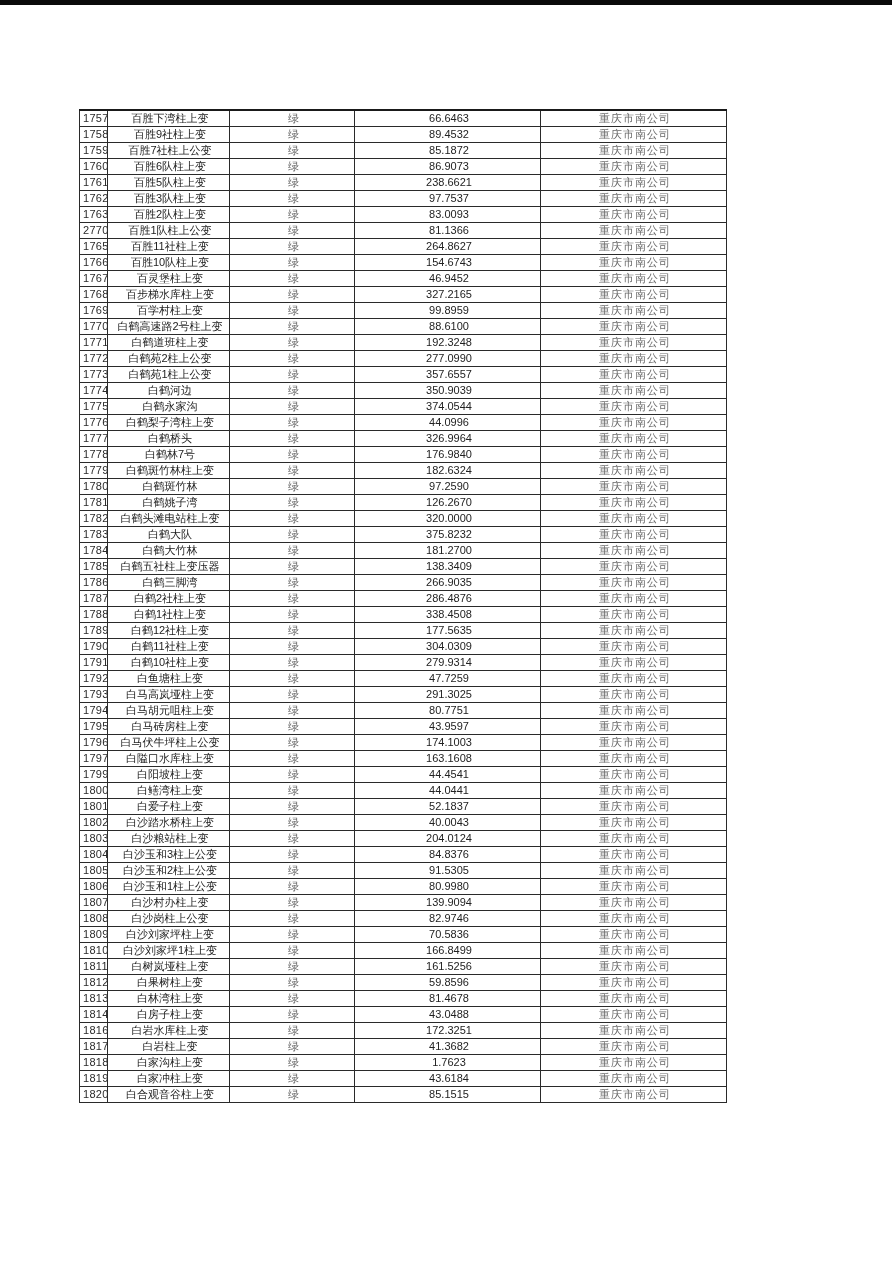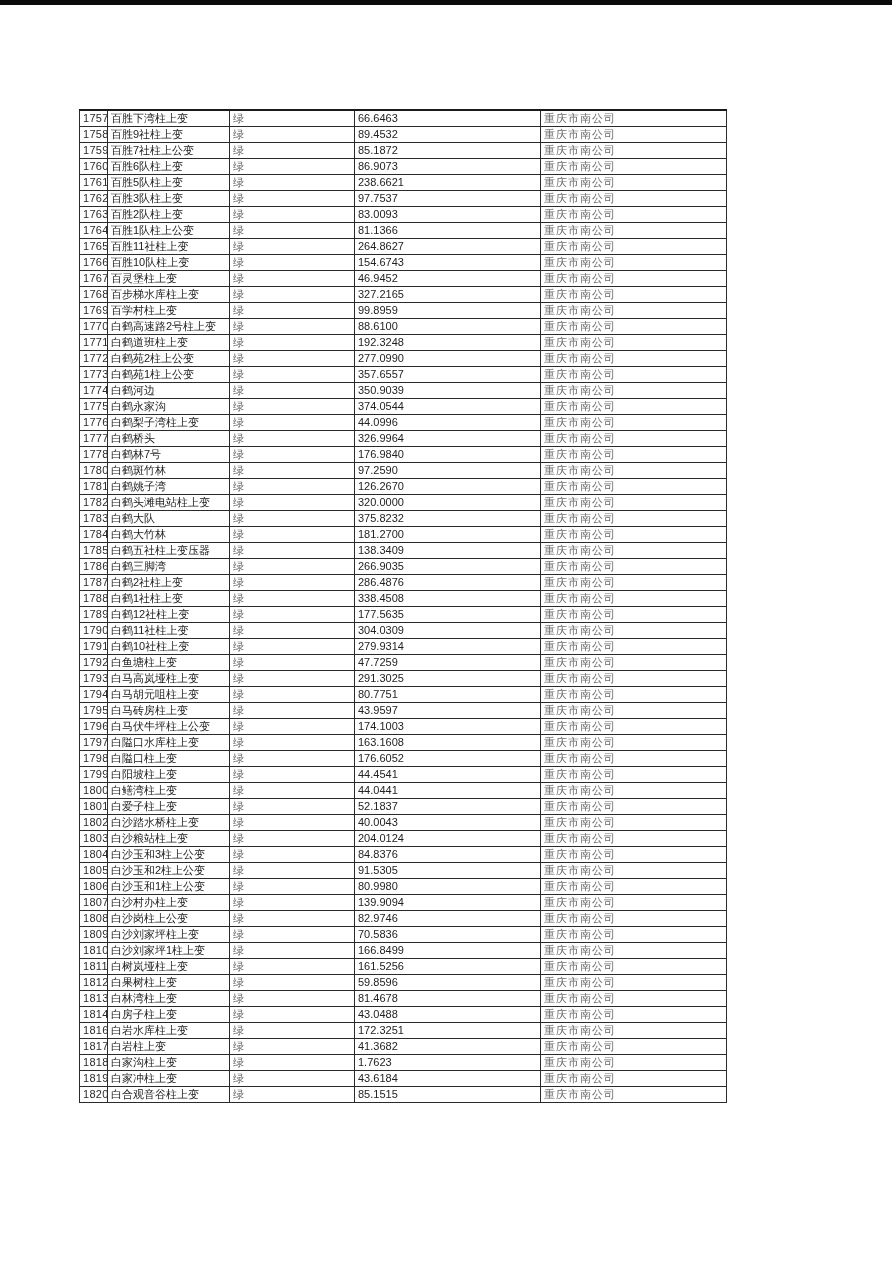--- a/index.html
+++ b/index.html
@@ -9,20 +9,21 @@
     height: 1262px;
     background: #ffffff;
     font-family: "Liberation Sans", "DejaVu Sans", sans-serif;
     overflow: hidden;
   }
   .page {
     position: relative;
     width: 892px;
     height: 1262px;
     background: #ffffff;
+    text-align: center;
   }
   .top-strip {
     position: absolute;
     left: 0;
     top: 0;
     width: 892px;
     height: 5px;
     background: #0a0a0a;
   }
   table.data-table {
@@ -122,21 +123,21 @@
           <td class="col-company">重庆市南公司</td>
         </tr>
         <tr>
           <td class="col-id">1763</td>
           <td class="col-name">百胜2队柱上变</td>
           <td class="col-status">绿</td>
           <td class="col-value">83.0093</td>
           <td class="col-company">重庆市南公司</td>
         </tr>
         <tr>
-          <td class="col-id">1764</td>
+          <td class="col-id">2770</td>
           <td class="col-name">百胜1队柱上公变</td>
           <td class="col-status">绿</td>
           <td class="col-value">81.1366</td>
           <td class="col-company">重庆市南公司</td>
         </tr>
         <tr>
           <td class="col-id">1765</td>
           <td class="col-name">百胜11社柱上变</td>
           <td class="col-status">绿</td>
           <td class="col-value">264.8627</td>
@@ -227,20 +228,27 @@
           <td class="col-company">重庆市南公司</td>
         </tr>
         <tr>
           <td class="col-id">1778</td>
           <td class="col-name">白鹤林7号</td>
           <td class="col-status">绿</td>
           <td class="col-value">176.9840</td>
           <td class="col-company">重庆市南公司</td>
         </tr>
         <tr>
+          <td class="col-id">1779</td>
+          <td class="col-name">白鹤斑竹林柱上变</td>
+          <td class="col-status">绿</td>
+          <td class="col-value">182.6324</td>
+          <td class="col-company">重庆市南公司</td>
+        </tr>
+        <tr>
           <td class="col-id">1780</td>
           <td class="col-name">白鹤斑竹林</td>
           <td class="col-status">绿</td>
           <td class="col-value">97.2590</td>
           <td class="col-company">重庆市南公司</td>
         </tr>
         <tr>
           <td class="col-id">1781</td>
           <td class="col-name">白鹤姚子湾</td>
           <td class="col-status">绿</td>
@@ -350,27 +358,20 @@
           <td class="col-name">白马伏牛坪柱上公变</td>
           <td class="col-status">绿</td>
           <td class="col-value">174.1003</td>
           <td class="col-company">重庆市南公司</td>
         </tr>
         <tr>
           <td class="col-id">1797</td>
           <td class="col-name">白隘口水库柱上变</td>
           <td class="col-status">绿</td>
           <td class="col-value">163.1608</td>
-          <td class="col-company">重庆市南公司</td>
-        </tr>
-        <tr>
-          <td class="col-id">1798</td>
-          <td class="col-name">白隘口柱上变</td>
-          <td class="col-status">绿</td>
-          <td class="col-value">176.6052</td>
           <td class="col-company">重庆市南公司</td>
         </tr>
         <tr>
           <td class="col-id">1799</td>
           <td class="col-name">白阳坡柱上变</td>
           <td class="col-status">绿</td>
           <td class="col-value">44.4541</td>
           <td class="col-company">重庆市南公司</td>
         </tr>
         <tr>

